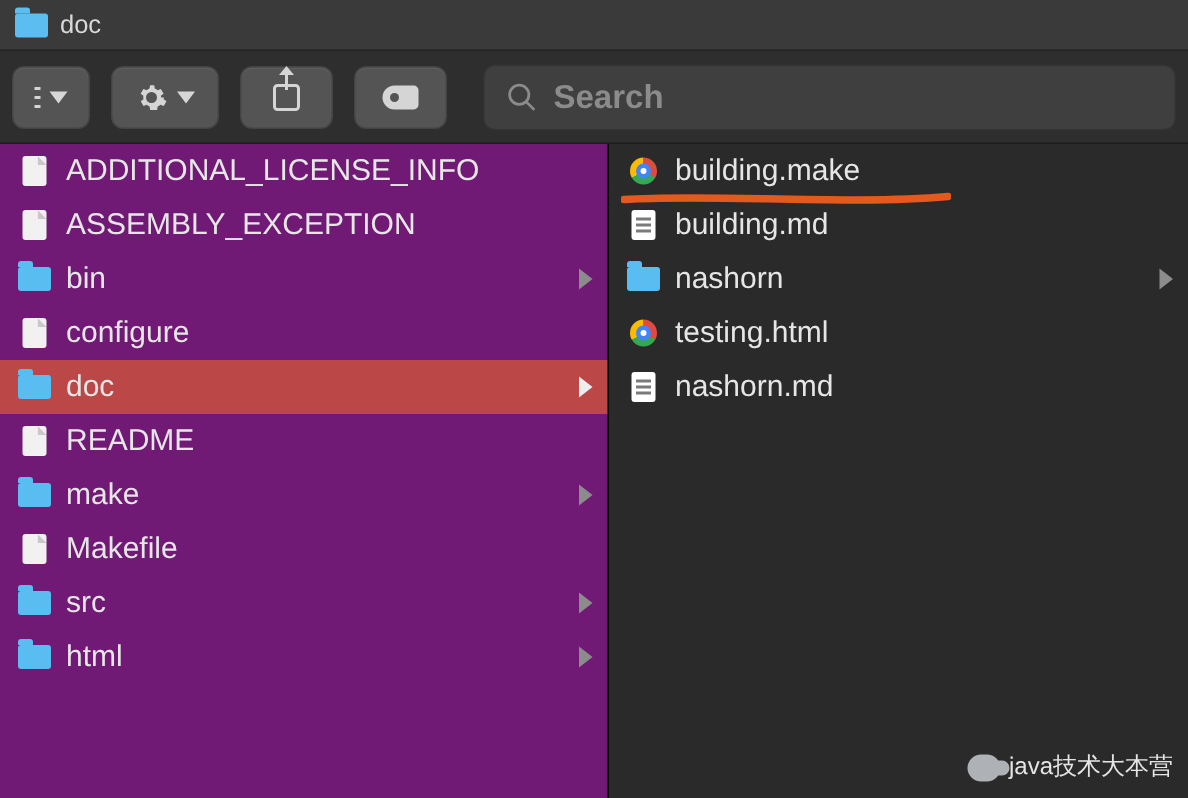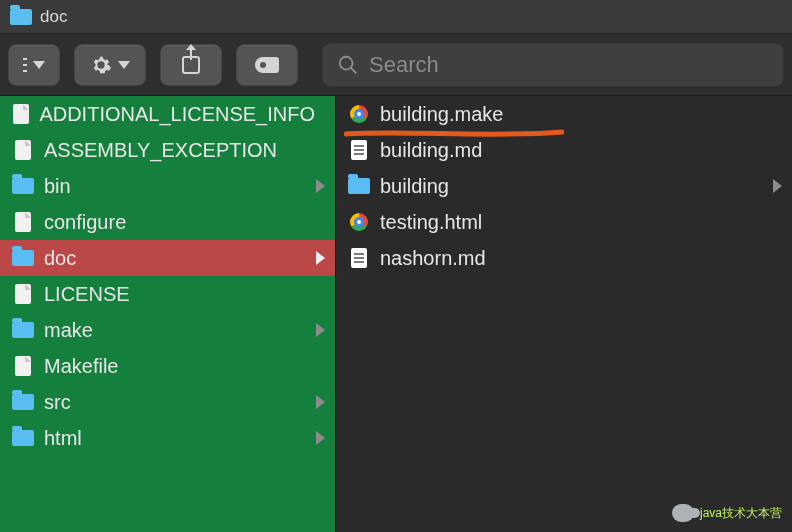--- a/index.html
+++ b/index.html
@@ -23,27 +23,27 @@
 
   .gear { width: 22px; height: 22px; color:#d5d5d5; }
   .share-box { width:18px; height:18px; border:2px solid #d5d5d5; border-radius:3px; position:relative; }
   .share-arrow { position:absolute; left:50%; top:-12px; transform:translateX(-50%); width:2px; height:14px; background:#d5d5d5; }
   .share-arrow::before { content:""; position:absolute; top:-2px; left:-4px; width:0; height:0; border-left:5px solid transparent; border-right:5px solid transparent; border-bottom:6px solid #d5d5d5; }
   .tag { width:24px; height:16px; background:#d5d5d5; border-radius:10px 4px 4px 10px; position:relative; }
   .tag::after { content:""; position:absolute; left:5px; top:5px; width:6px; height:6px; border-radius:50%; background:#545454; }
 
   .searchbox { flex:1; display:flex; align-items:center; height:44px; background:#3f3f3f; border:1px solid #333; border-radius:8px; padding:0 14px; gap:10px; margin-left: 10px; }
   .searchbox svg { width:22px; height:22px; color:#8b8b8b; }
-  .searchbox input { flex:1; background:transparent; border:none; outline:none; color:#b8b8b8; font-size:22px; }
+  .searchbox input { flex:1; background:transparent; border:none; outline:none; color:#b8b8b8; font-size:22px;font-weight:bold; }
   .searchbox input::placeholder { color:#8b8b8b; }
 
   
   .columns { display:flex; height: calc(100% - 34px - 62px); }
   .col { overflow-y:auto; }
-  .col-left { width: 336px; border-right: 1px solid #000; background:#15803d; }
+  .col-left { width: 406px; border-right: 1px solid #000; background:#701a75; }
   .col-right { flex:1; background:#2a2a2a; position:relative; }
 
   .row { display:flex; align-items:center; height:36px; padding:0 10px 0 12px; gap:10px; cursor:pointer; font-size:20px; color:#e6e6e6; }
   .row.sel { background:#bb4747; }
   .row .spacer { flex:1; }
   .row .disclosure { width:0; height:0; border-top:7px solid transparent; border-bottom:7px solid transparent; border-left:9px solid #8c8c8c; }
   .row.sel .disclosure { border-left-color:#eee; }
 
   
   .ico { width:22px; height:22px; display:inline-flex; align-items:center; justify-content:center; }
@@ -54,21 +54,21 @@
   .chrome { width:18px; height:18px; border-radius:50%; background: conic-gradient(#e04a3f 0 120deg,#35a853 120deg 240deg,#fabb05 240deg 360deg); position:relative; }
   .chrome::after { content:""; position:absolute; inset:4px; background:#fff; border-radius:50%; border:3px solid #4285f4; }
   .md { width:16px; height:20px; background:#fff; border-radius:2px; position:relative; }
   .md::before { content:""; position:absolute; left:3px; top:5px; right:3px; height:2px; background:#7a7a7a; box-shadow:0 4px 0 #7a7a7a, 0 8px 0 #7a7a7a; }
 
   
   .underline { position:absolute; left:8px; top:30px; width:220px; height:10px; pointer-events:none; }
   .underline svg path { stroke:#e25a1e; stroke-width:5; fill:none; stroke-linecap:round; }
 
   
-  .watermark { position:absolute; right:10px; bottom:10px; display:flex; align-items:center; gap:6px; color:#bef264; font-size:12px; }
+  .watermark { position:absolute; right:10px; bottom:10px; display:flex; align-items:center; gap:6px; color:#e5e5e5; font-size:16px; }
   .wm-bubble { width:22px; height:18px; border-radius:9px; background:#aeb2b6; position:relative; }
   .wm-bubble::after{content:"";position:absolute;right:-6px;top:4px;width:12px;height:10px;border-radius:6px;background:#aeb2b6;}
 </style>
 </head>
 <body>
 
 <div class="titlebar">
   <span class="folder-glyph"></span>
   <span class="title">doc</span>
 </div>
@@ -137,21 +137,21 @@
           <span class="folder"></span>
         </span>
         <span>doc</span>
         <span class="spacer"></span>
         <span class="disclosure"></span>
       </div>
       <div class="row">
         <span class="ico">
           <span class="doc"></span>
         </span>
-        <span>LICENSE</span>
+        <span>README</span>
         <span class="spacer"></span>
       </div>
       <div class="row">
         <span class="ico">
           <span class="folder"></span>
         </span>
         <span>make</span>
         <span class="spacer"></span>
         <span class="disclosure"></span>
       </div>
@@ -200,21 +200,21 @@
         <span class="ico">
           <span class="md"></span>
         </span>
         <span>building.md</span>
         <span class="spacer"></span>
       </div>
       <div class="row">
         <span class="ico">
           <span class="folder"></span>
         </span>
-        <span>building</span>
+        <span>nashorn</span>
         <span class="spacer"></span>
         <span class="disclosure"></span>
       </div>
       <div class="row">
         <span class="ico">
           <span class="chrome"></span>
         </span>
         <span>testing.html</span>
         <span class="spacer"></span>
       </div>

